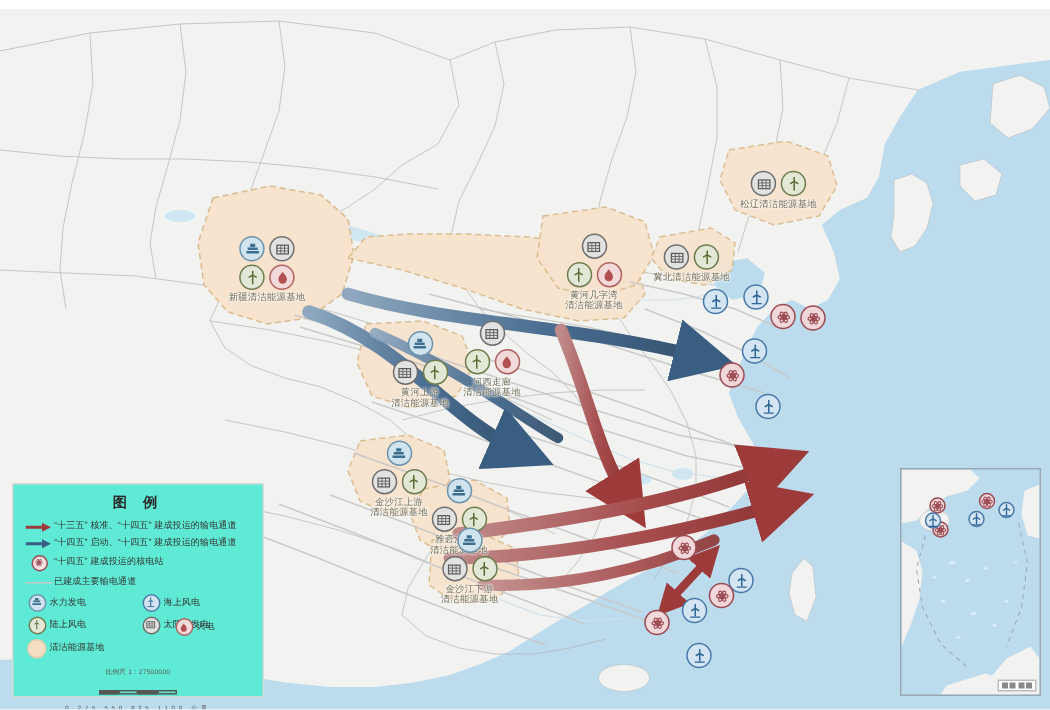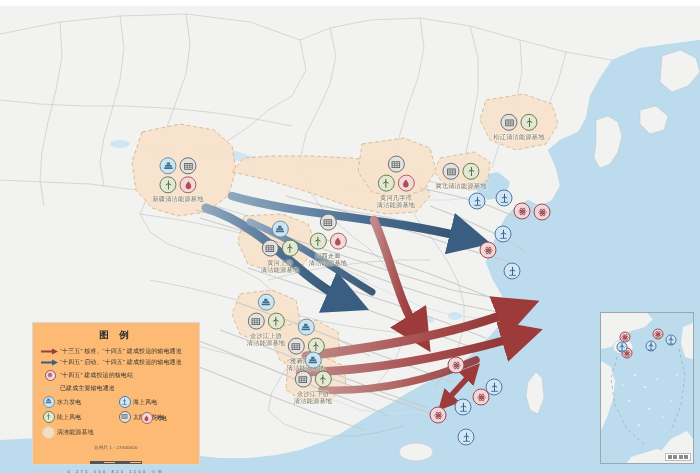--- a/index.html
+++ b/index.html
@@ -34,23 +34,22 @@
   .mrow+.mrow{margin-top:2px;}
   .mlabel{
     margin-top:2px;font-size:6.2px;line-height:7.4px;color:#6d6a55;
     text-align:center;white-space:pre-line;letter-spacing:.2px;
     text-shadow:0 0 2px #fff,0 0 2px #fff,0 0 2px #fff;
   }
 
   
   #legend{
     position:absolute;left:8px;top:322px;width:168px;height:143px;
-    background:#fdba74;border:1px solid #d8d8d8;box-sizing:border-box;
+    background:#5eead4;border:1px solid #d8d8d8;box-sizing:border-box;
     padding:5px 7px 4px 7px;
-    margin-left:24px;
   }
   #legend .ltitle{
     text-align:center;font-size:9.5px;font-weight:bold;color:#2a2a2a;
     letter-spacing:4px;margin:1px 0 5px 0;
   }
   .lrow{display:flex;align-items:center;margin-bottom:3.4px;}
   .lkey{width:20px;flex:none;display:flex;align-items:center;justify-content:center;}
   .ltext{font-size:6px;color:#333;line-height:8px;letter-spacing:.1px;}
   .lgrid{display:flex;flex-wrap:wrap;margin-top:1px;}
   .lcell{display:flex;align-items:center;margin-bottom:3px;}

